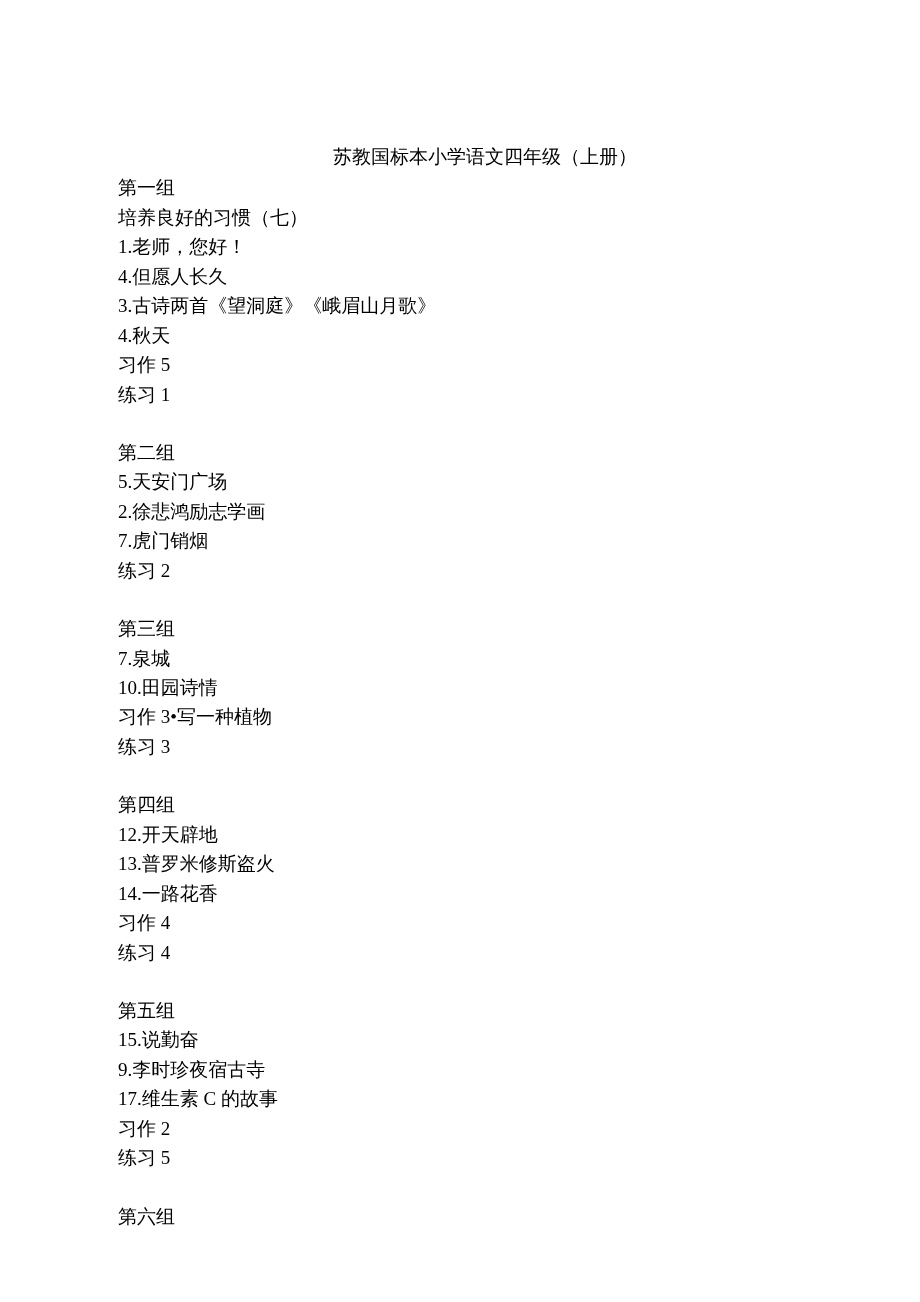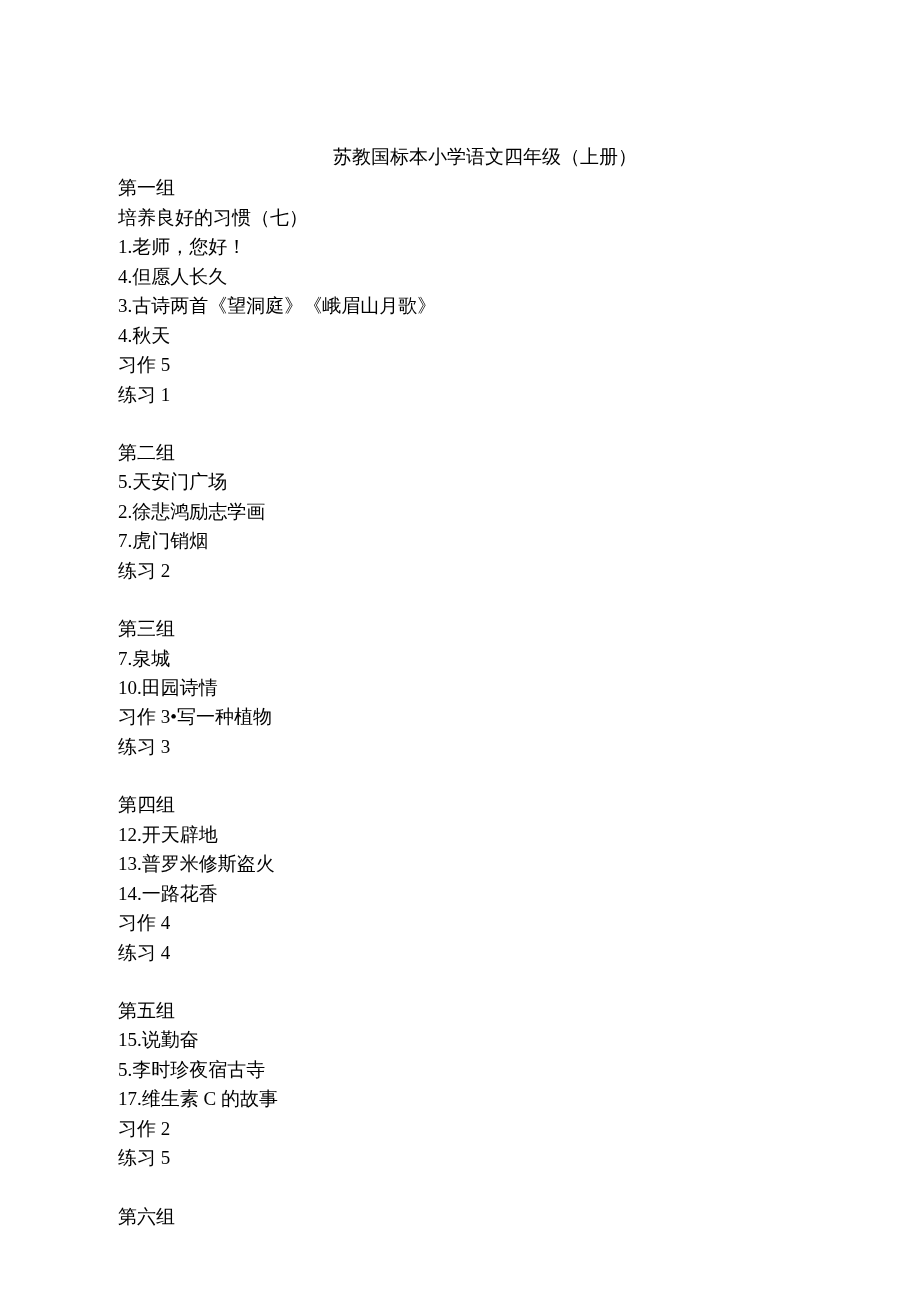--- a/index.html
+++ b/index.html
@@ -65,21 +65,21 @@
       <div class="line">第四组</div>
       <div class="line">12.开天辟地</div>
       <div class="line">13.普罗米修斯盗火</div>
       <div class="line">14.一路花香</div>
       <div class="line">习作 4</div>
       <div class="line">练习 4</div>
     </div>
     <div class="group">
       <div class="line">第五组</div>
       <div class="line">15.说勤奋</div>
-      <div class="line">5.李时珍夜宿古寺</div>
+      <div class="line">9.李时珍夜宿古寺</div>
       <div class="line">17.维生素 C 的故事</div>
       <div class="line">习作 2</div>
       <div class="line">练习 5</div>
     </div>
     <div class="group">
       <div class="line">第六组</div>
     </div>
   </div>
 
 </body></html>

